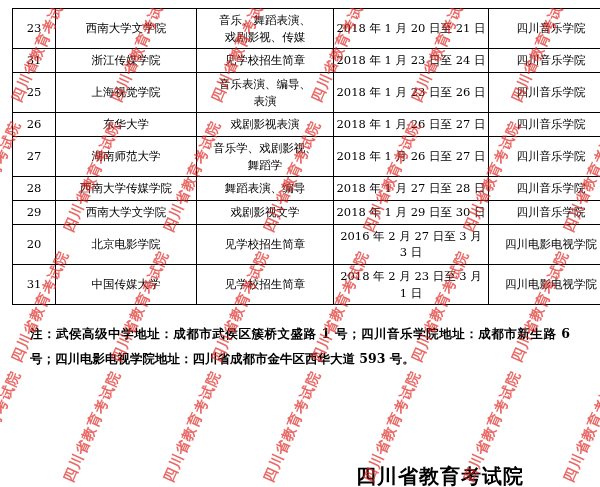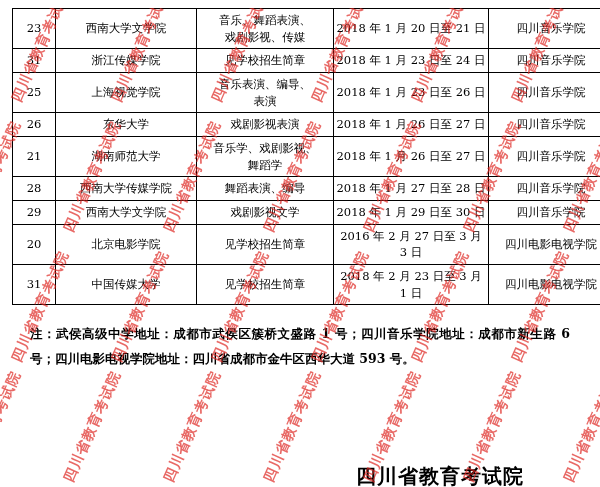--- a/index.html
+++ b/index.html
@@ -127,21 +127,21 @@
       <tr>
         <td class="c-num">26</td>
         <td class="c-school">东华大学</td>
         <td class="c-major">
           <span class="major-line">戏剧影视表演</span>
         </td>
         <td class="c-date">2018 年 1 月 26 日至 27 日</td>
         <td class="c-place">四川音乐学院</td>
       </tr>
       <tr>
-        <td class="c-num">21</td>
+        <td class="c-num">27</td>
         <td class="c-school">湖南师范大学</td>
         <td class="c-major">
           <span class="major-line">音乐学、戏剧影视、</span>
           <span class="major-line">舞蹈学</span>
         </td>
         <td class="c-date">2018 年 1 月 26 日至 27 日</td>
         <td class="c-place">四川音乐学院</td>
       </tr>
       <tr>
         <td class="c-num">28</td>

